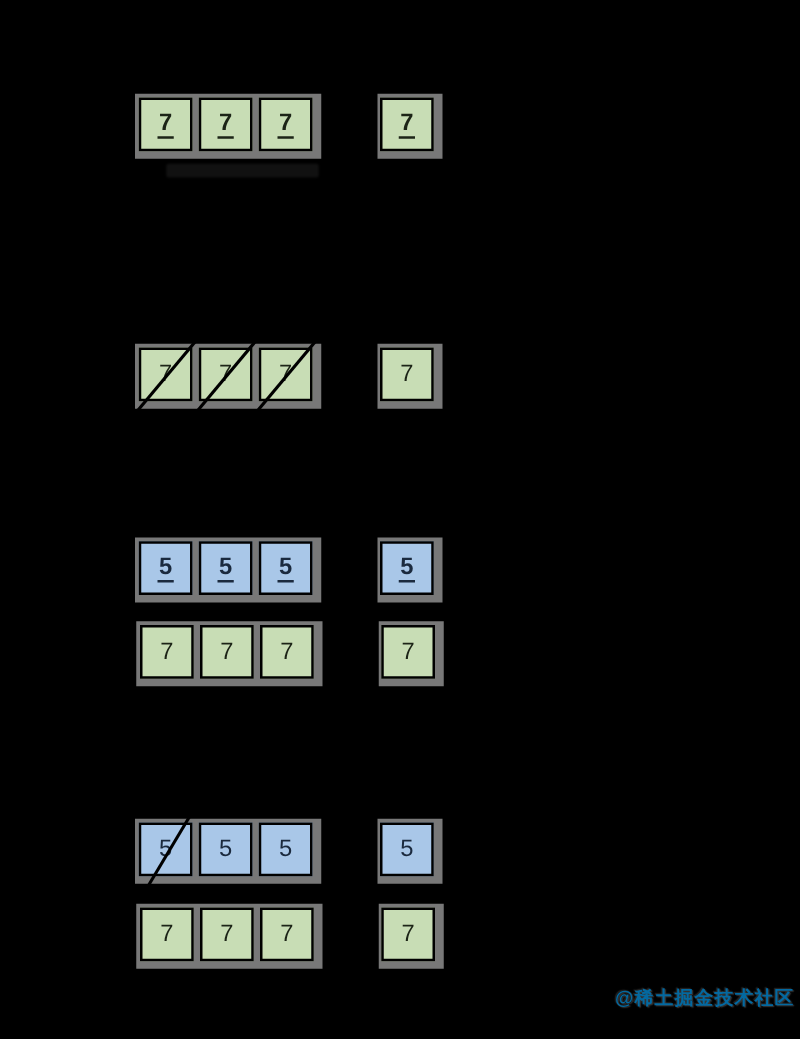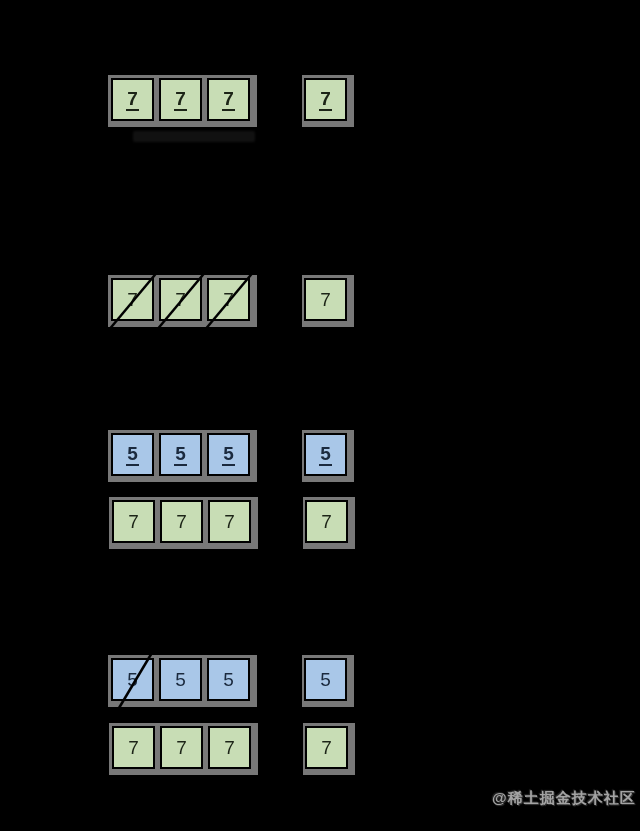--- a/index.html
+++ b/index.html
@@ -61,21 +61,21 @@
     background:#111111;
     border-radius:2px;
     filter:blur(1px);
   }
   .watermark{
     position:absolute;
     left:492px;top:789px;
     font-size:15px;
     font-weight:bold;
     letter-spacing:1px;
-    color:#a3a3a3;
+    color:#0369a1;
     text-shadow:1px 1px 1px #3a3a3a, -1px -1px 1px #2a2a2a;
     white-space:nowrap;
   }
 </style>
 </head>
 <body>
 
 <div class="stage">
 
   <div class="group" style="left:111px;top:78px">

